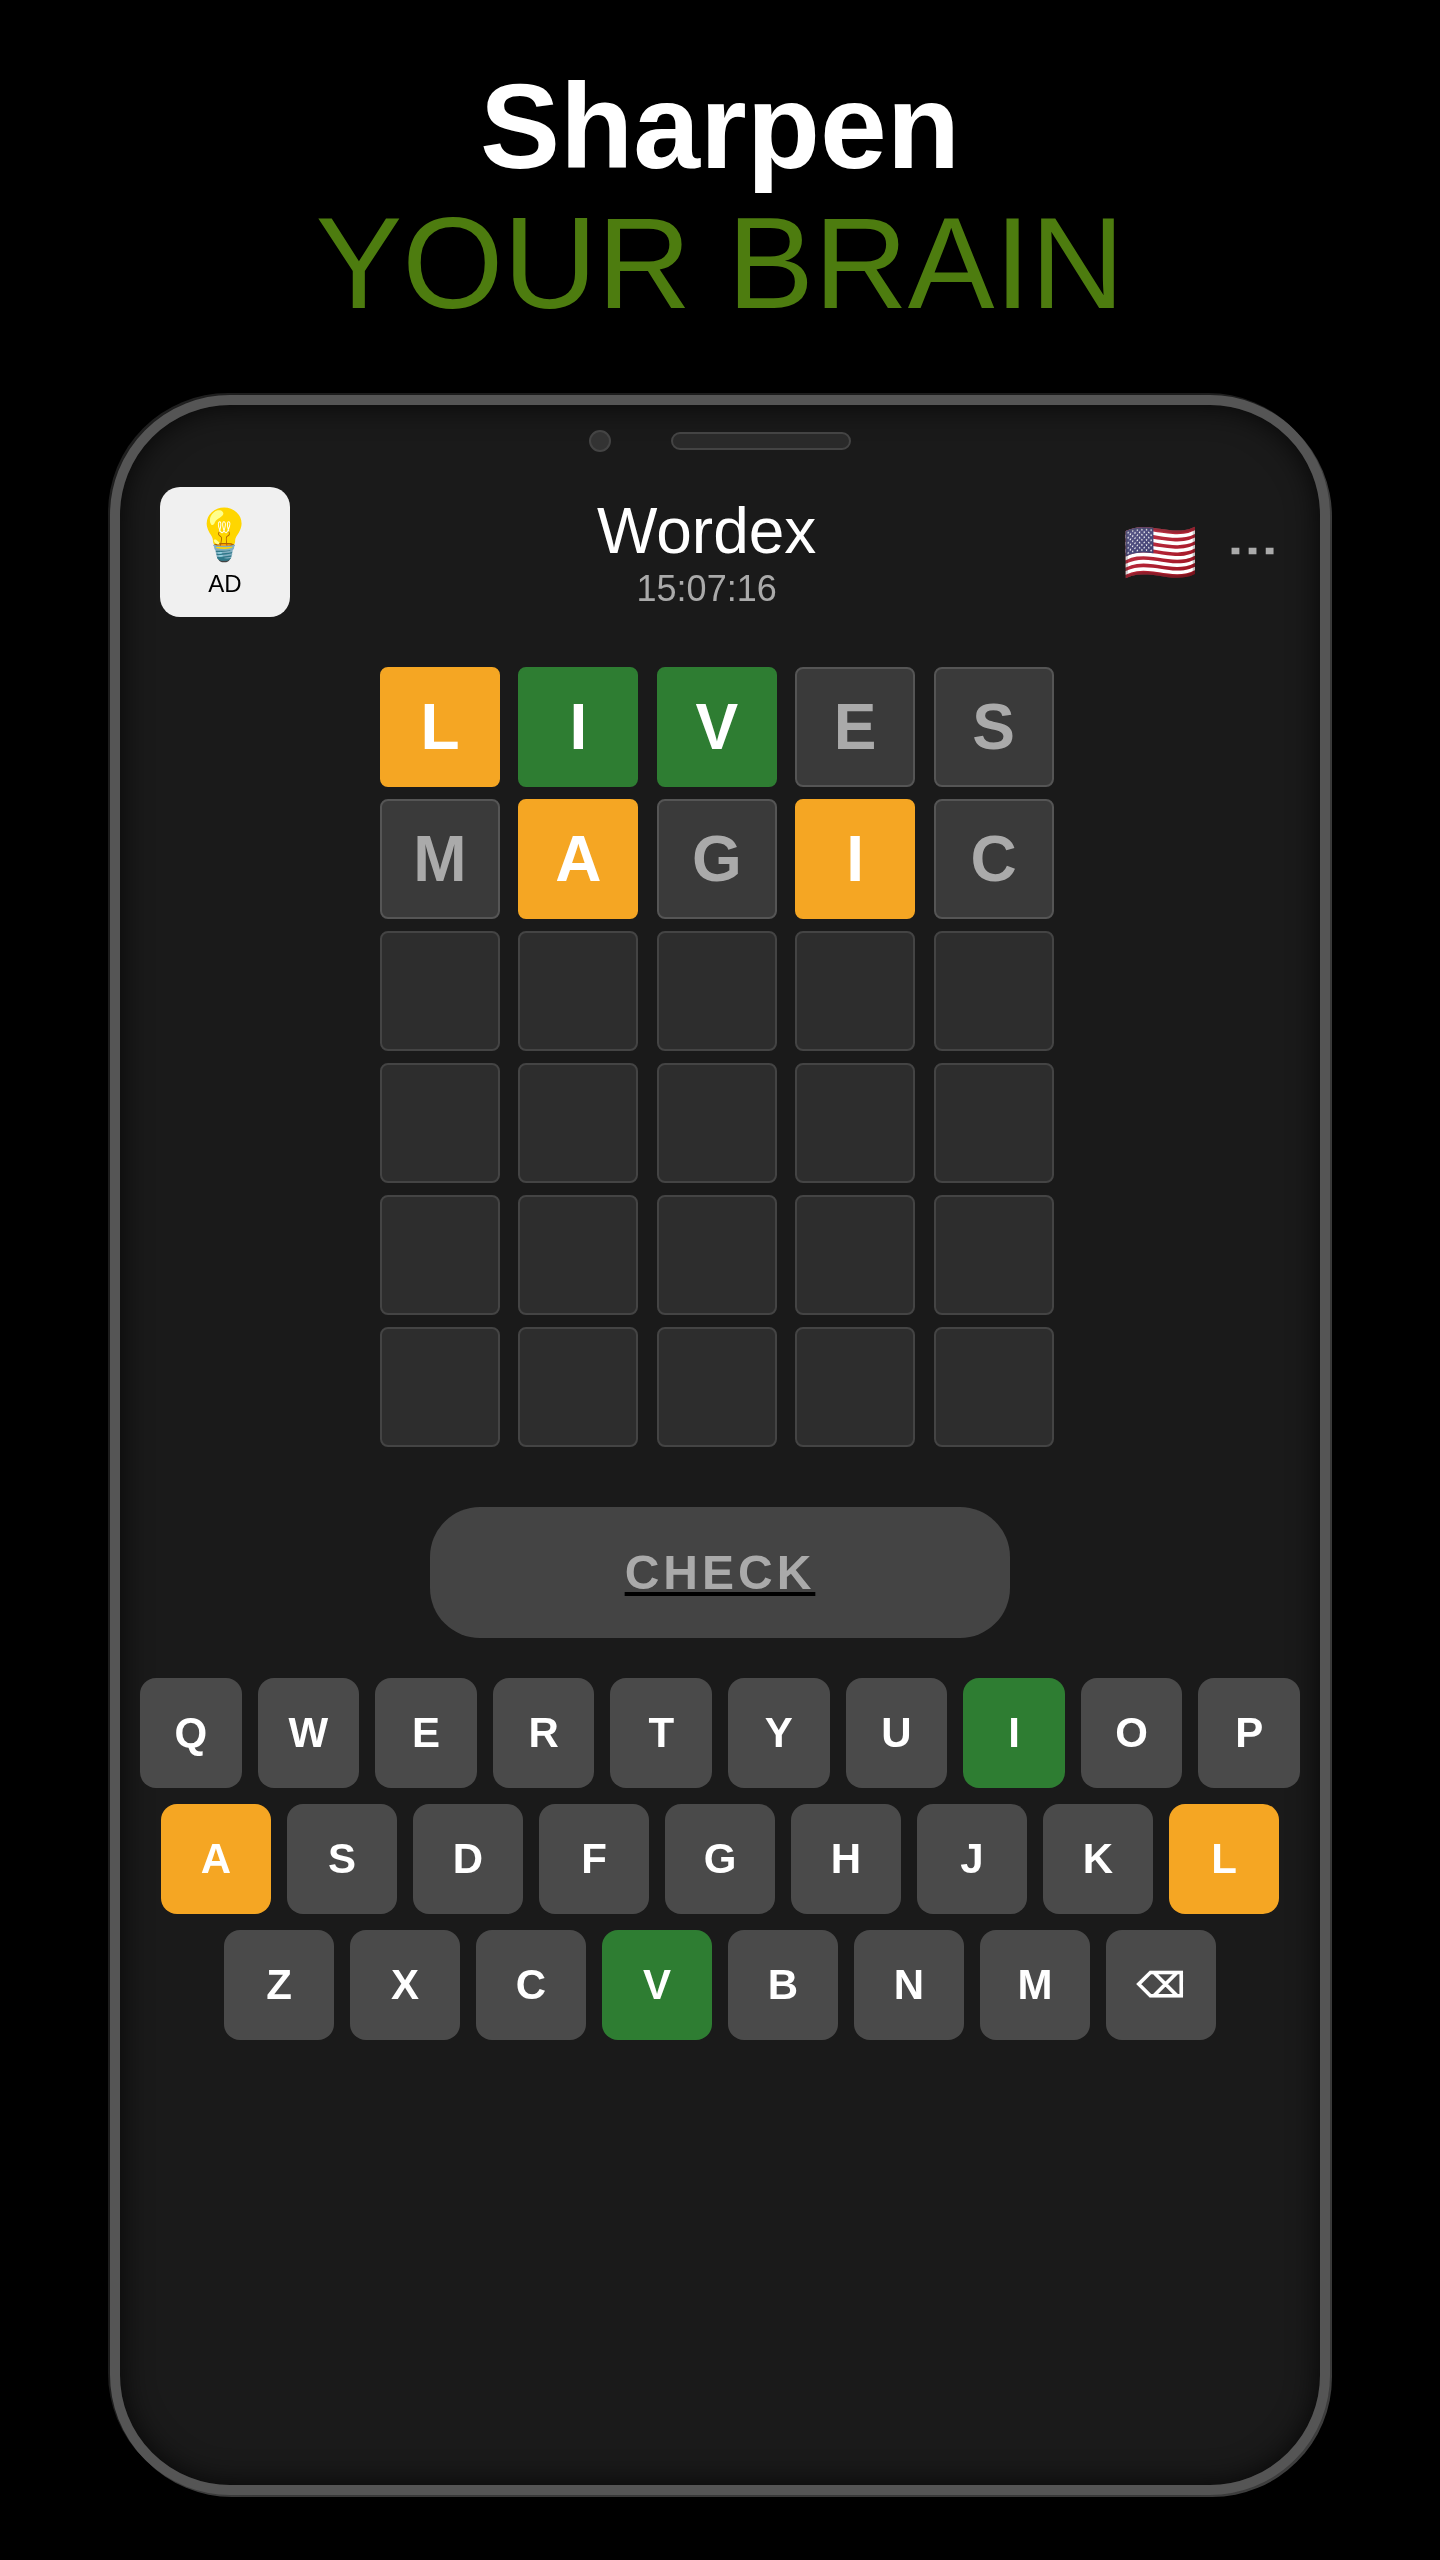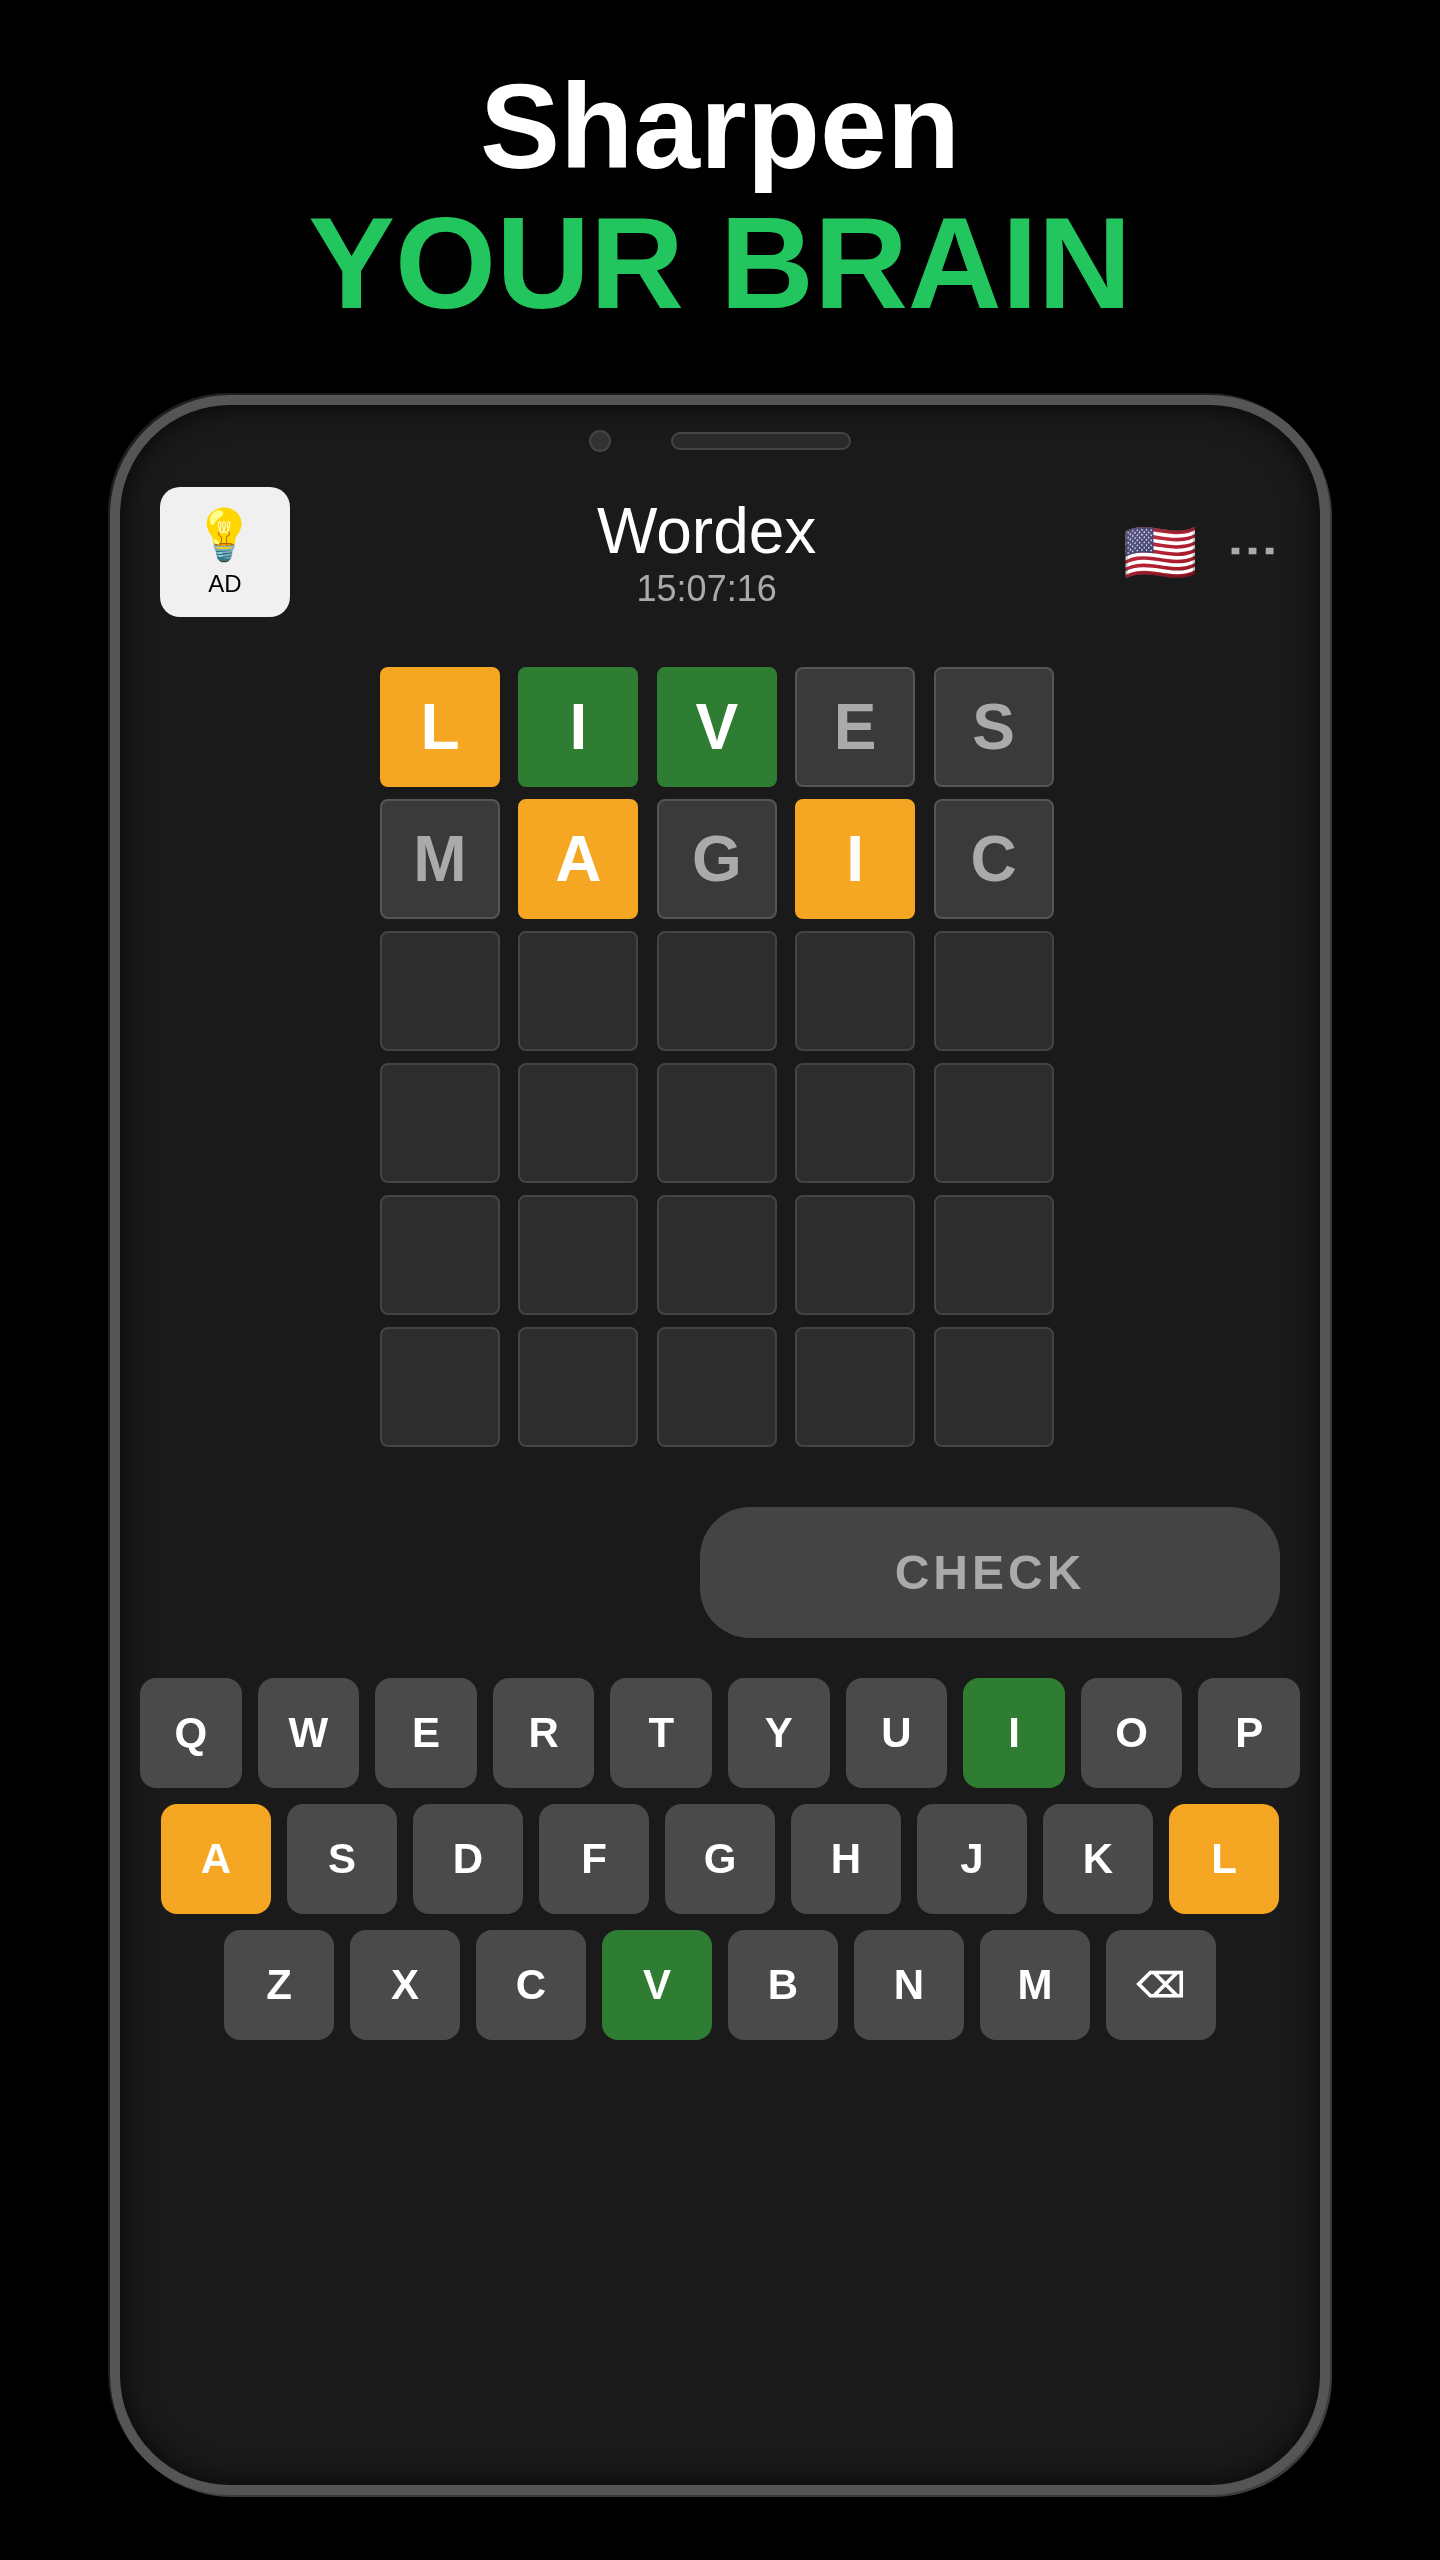--- a/index.html
+++ b/index.html
@@ -22,22 +22,22 @@
 
     .sharpen {
       font-size: 120px;
       font-weight: 900;
       color: #fff;
       line-height: 1.1;
     }
 
     .your-brain {
       font-size: 130px;
-      font-weight: 700;
-      color: #22c55e;
+      font-weight: 400;
+      color: #4d7c0f;
       line-height: 1.1;
     }
 
     .phone-wrapper {
       margin-top: 60px;
       position: relative;
       width: 1220px;
       height: 2100px;
     }
 
@@ -183,22 +183,23 @@
     }
 
     .cell-yellow { background: #f5a623; border-color: #f5a623; color: #fff; }
     .cell-green  { background: #2e7d32; border-color: #2e7d32; color: #fff; }
     .cell-dark   { background: #3a3a3a; border-color: #555; color: #aaa; }
     .cell-empty  { background: #2d2d2d; border-color: #444; }
 
     
     .check-btn-wrapper {
       display: flex;
-      justify-content: flex-end;
+      justify-content: center;
       margin: 60px 0 40px;
+      text-decoration: underline;
     }
 
     .check-btn {
       background: #444;
       border: none;
       border-radius: 50px;
       padding: 38px 0;
       width: 580px;
       font-size: 48px;
       font-weight: 700;

